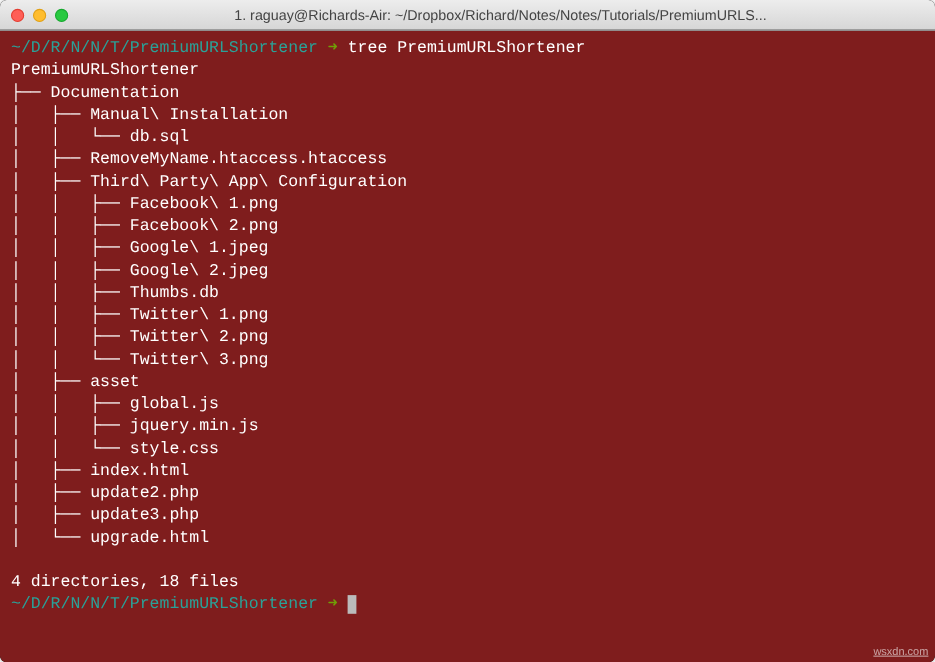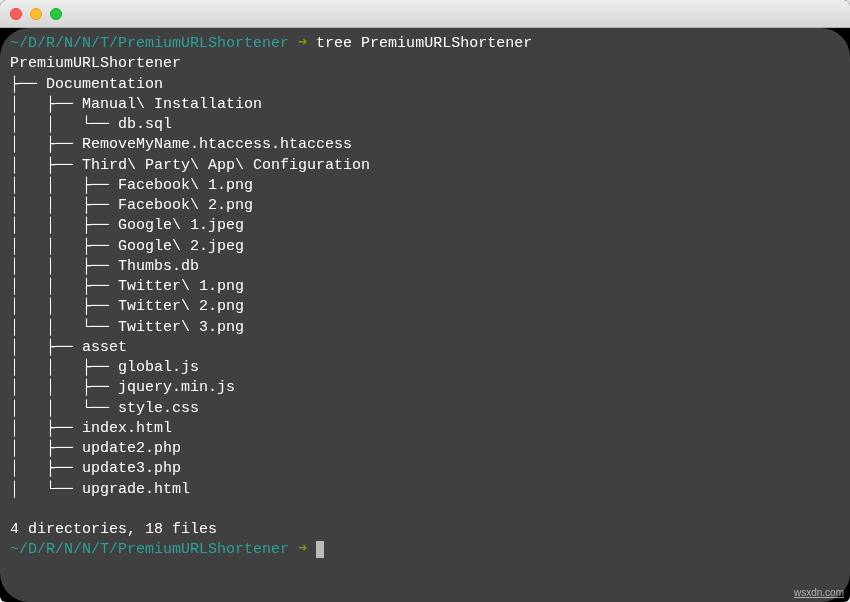--- a/index.html
+++ b/index.html
@@ -54,27 +54,26 @@
       text-align: center;
       color: #444;
       font-family: -apple-system, "Helvetica Neue", Arial, sans-serif;
       font-size: 13px;
       white-space: nowrap;
       overflow: hidden;
       text-overflow: ellipsis;
     }
     .terminal {
       flex: 1;
-      background: #404040;
+      background: #7f1d1d;
       color: #ffffff;
       padding: 6px 10px 10px 10px;
       white-space: pre;
       line-height: 1.35;
       overflow: hidden;
-      border-radius: 29px;
     }
     .prompt-path { color: #2aa198; }
     .prompt-arrow { color: #719e07; }
     .command { color: #ffffff; }
     .summary { color: #ffffff; }
     .cursor {
       display: inline-block;
       width: 8px;
       height: 17px;
       background: #bbbbbb;
@@ -95,20 +94,21 @@
 </head>
 <body>
 
 <div class="window">
   <div class="titlebar">
     <div class="traffic">
       <div class="dot red"></div>
       <div class="dot yellow"></div>
       <div class="dot green"></div>
     </div>
+    <div class="title">1. raguay@Richards-Air: ~/Dropbox/Richard/Notes/Notes/Tutorials/PremiumURLS...</div>
   </div>
   <div class="terminal"><span class="prompt-path">~/D/R/N/N/T/PremiumURLShortener</span> <span class="prompt-arrow">➜</span> <span class="command">tree PremiumURLShortener</span>
 <span>PremiumURLShortener</span>
 <span>├── Documentation</span>
 <span>│   ├── Manual\ Installation</span>
 <span>│   │   └── db.sql</span>
 <span>│   ├── RemoveMyName.htaccess.htaccess</span>
 <span>│   ├── Third\ Party\ App\ Configuration</span>
 <span>│   │   ├── Facebook\ 1.png</span>
 <span>│   │   ├── Facebook\ 2.png</span>

